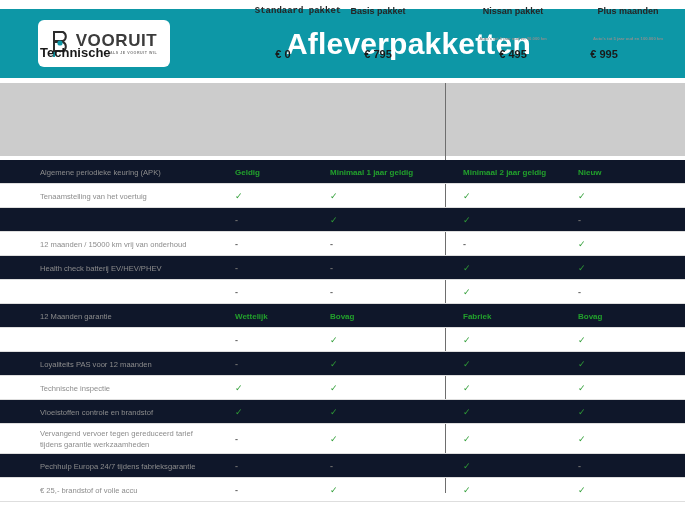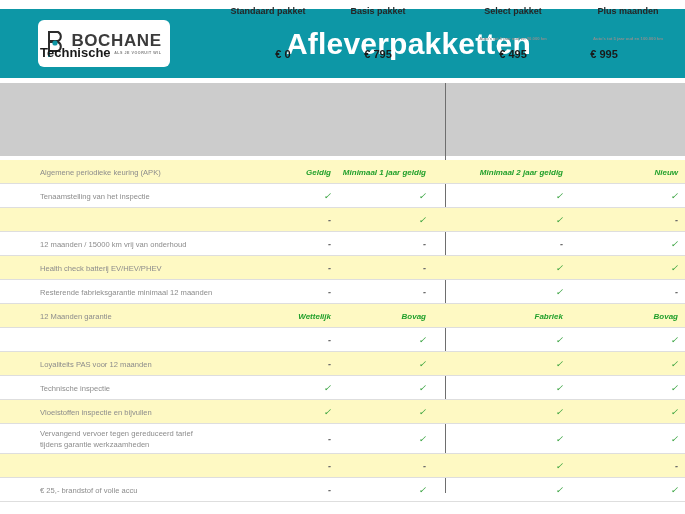--- a/index.html
+++ b/index.html
@@ -77,30 +77,30 @@
     position: absolute; top: 83px; width: 1px; height: 410px;
     background: #6e6e6e;
   }
 
   
   .rows { position: absolute; left: 0; top: 160px; width: 685px; }
   .row {
     position: relative; width: 685px; height: 24px;
     display: flex; align-items: center;
   }
-  .row.alt { background: #fef9c3; }
+  .row.alt { background: #0f172a; }
   .row.tall { height: 30px; }
   .row-label {
     position: absolute; left: 40px;
     font-size: 7.6px; color: #8c8c8c; line-height: 1.45;
     max-width: 225px;
   }
   .cell {
-    position: absolute; text-align: right;
-    font-size: 8px; color: #22a02c; font-weight: 700; font-style: italic;
+    position: absolute; text-align: left;
+    font-size: 8px; color: #22a02c; font-weight: 700;
   }
   .cell.mark { font-size: 9px; font-weight: 400; color: #2f9e36; }
   .cell.dash { font-size: 9px; color: #6b6b6b; font-weight: 700; }
   .sep-line {
     position: absolute; left: 0; width: 685px; height: 1px; background: #dedede;
   }
 </style>
 </head>
 <body>
 
@@ -110,56 +110,56 @@
     <div class="logo-box">
       <div class="logo-mark">
         <svg width="20" height="30" viewBox="0 0 20 30">
           <path d="M3 3 h9 a5 5 0 0 1 0 9 h-9 z" fill="none" stroke="#2c2c2c" stroke-width="2"></path>
           <path d="M3 13 h9 a5 5 0 0 1 0 9 h-9 z" fill="none" stroke="#2c2c2c" stroke-width="2"></path>
           <circle cx="9" cy="14" r="2.6" fill="#0d97a6"></circle>
           <rect x="2" y="23" width="2" height="5" fill="#0d97a6"></rect>
         </svg>
       </div>
       <div class="logo-words">
-        <div class="logo-name">BOCHANE</div>
+        <div class="logo-name">VOORUIT</div>
         <div class="logo-tag">ALS JE VOORUIT WIL</div>
       </div>
     </div>
     <div class="banner-title">Afleverpakketten</div>
   </div>
 
   <div class="head-strip"></div>
   <div class="head-cols" id="head-cols">
     <div class="totaalprijs"></div>
-      <div class="pkg-title" style="left: 220px; width: 96px;">Standaard pakket</div>
+      <div class="pkg-title" style="left: 250px; width: 96px; font-family: Liberation Mono, monospace;">Standaard pakket</div>
       <div class="price" style="left: 235px; width: 96px;">€ 0</div>
       <div class="pkg-title" style="left: 330px; width: 96px;">Basis pakket</div>
       <div class="price" style="left: 330px; width: 96px;">€ 795</div>
-      <div class="pkg-title" style="left: 463px; width: 100px;">Select pakket</div>
+      <div class="pkg-title" style="left: 463px; width: 100px;">Nissan pakket</div>
       <div class="sub-note" style="left: 463px; width: 100px;">Auto's tot 1 jaar oud en 20.000 km</div>
       <div class="price" style="left: 463px; width: 100px;">€ 495</div>
       <div class="pkg-title" style="left: 578px; width: 100px;">Plus maanden</div>
       <div class="sub-note" style="left: 578px; width: 100px;">Auto's tot 5 jaar oud en 100.000 km</div>
       <div class="price" style="left: 554px; width: 100px;">€ 995</div>
     </div>
   <div class="totaal-label">Technische</div>
 
   <div class="vdiv" style="left:445px;"></div>
 
   <div class="rows" id="rows">
       <div class="row alt">
         <div class="row-label">Algemene periodieke keuring (APK)</div>
         <div class="cell " style="left: 235px; width: 96px;">Geldig</div>
         <div class="cell " style="left: 330px; width: 96px;">Minimaal 1 jaar geldig</div>
         <div class="cell " style="left: 463px; width: 100px;">Minimaal 2 jaar geldig</div>
         <div class="cell " style="left: 578px; width: 100px;">Nieuw</div>
         <div class="sep-line" style="bottom: 0px;"></div>
       </div>
       <div class="row">
-        <div class="row-label">Tenaamstelling van het inspectie</div>
+        <div class="row-label">Tenaamstelling van het voertuig</div>
         <div class="cell mark" style="left: 235px; width: 96px;">✓</div>
         <div class="cell mark" style="left: 330px; width: 96px;">✓</div>
         <div class="cell mark" style="left: 463px; width: 100px;">✓</div>
         <div class="cell mark" style="left: 578px; width: 100px;">✓</div>
         <div class="sep-line" style="bottom: 0px;"></div>
       </div>
       <div class="row alt">
         <div class="cell dash" style="left: 235px; width: 96px;">-</div>
         <div class="cell mark" style="left: 330px; width: 96px;">✓</div>
         <div class="cell mark" style="left: 463px; width: 100px;">✓</div>
@@ -176,21 +176,20 @@
       </div>
       <div class="row alt">
         <div class="row-label">Health check batterij EV/HEV/PHEV</div>
         <div class="cell dash" style="left: 235px; width: 96px;">-</div>
         <div class="cell dash" style="left: 330px; width: 96px;">-</div>
         <div class="cell mark" style="left: 463px; width: 100px;">✓</div>
         <div class="cell mark" style="left: 578px; width: 100px;">✓</div>
         <div class="sep-line" style="bottom: 0px;"></div>
       </div>
       <div class="row">
-        <div class="row-label">Resterende fabrieksgarantie minimaal 12 maanden</div>
         <div class="cell dash" style="left: 235px; width: 96px;">-</div>
         <div class="cell dash" style="left: 330px; width: 96px;">-</div>
         <div class="cell mark" style="left: 463px; width: 100px;">✓</div>
         <div class="cell dash" style="left: 578px; width: 100px;">-</div>
         <div class="sep-line" style="bottom: 0px;"></div>
       </div>
       <div class="row alt">
         <div class="row-label">12 Maanden  garantie</div>
         <div class="cell " style="left: 235px; width: 96px;">Wettelijk</div>
         <div class="cell " style="left: 330px; width: 96px;">Bovag</div>
@@ -215,36 +214,37 @@
       </div>
       <div class="row">
         <div class="row-label">Technische inspectie</div>
         <div class="cell mark" style="left: 235px; width: 96px;">✓</div>
         <div class="cell mark" style="left: 330px; width: 96px;">✓</div>
         <div class="cell mark" style="left: 463px; width: 100px;">✓</div>
         <div class="cell mark" style="left: 578px; width: 100px;">✓</div>
         <div class="sep-line" style="bottom: 0px;"></div>
       </div>
       <div class="row alt">
-        <div class="row-label">Vloeistoffen inspectie en bijvullen</div>
+        <div class="row-label">Vloeistoffen controle en brandstof</div>
         <div class="cell mark" style="left: 235px; width: 96px;">✓</div>
         <div class="cell mark" style="left: 330px; width: 96px;">✓</div>
         <div class="cell mark" style="left: 463px; width: 100px;">✓</div>
         <div class="cell mark" style="left: 578px; width: 100px;">✓</div>
         <div class="sep-line" style="bottom: 0px;"></div>
       </div>
       <div class="row tall">
         <div class="row-label">Vervangend vervoer tegen gereduceerd tarief<br>tijdens garantie werkzaamheden</div>
         <div class="cell dash" style="left: 235px; width: 96px;">-</div>
         <div class="cell mark" style="left: 330px; width: 96px;">✓</div>
         <div class="cell mark" style="left: 463px; width: 100px;">✓</div>
         <div class="cell mark" style="left: 578px; width: 100px;">✓</div>
         <div class="sep-line" style="bottom: 0px;"></div>
       </div>
       <div class="row alt">
+        <div class="row-label">Pechhulp Europa 24/7 tijdens fabrieksgarantie</div>
         <div class="cell dash" style="left: 235px; width: 96px;">-</div>
         <div class="cell dash" style="left: 330px; width: 96px;">-</div>
         <div class="cell mark" style="left: 463px; width: 100px;">✓</div>
         <div class="cell dash" style="left: 578px; width: 100px;">-</div>
         <div class="sep-line" style="bottom: 0px;"></div>
       </div>
       <div class="row">
         <div class="row-label">€ 25,- brandstof of  volle accu</div>
         <div class="cell dash" style="left: 235px; width: 96px;">-</div>
         <div class="cell mark" style="left: 330px; width: 96px;">✓</div>

